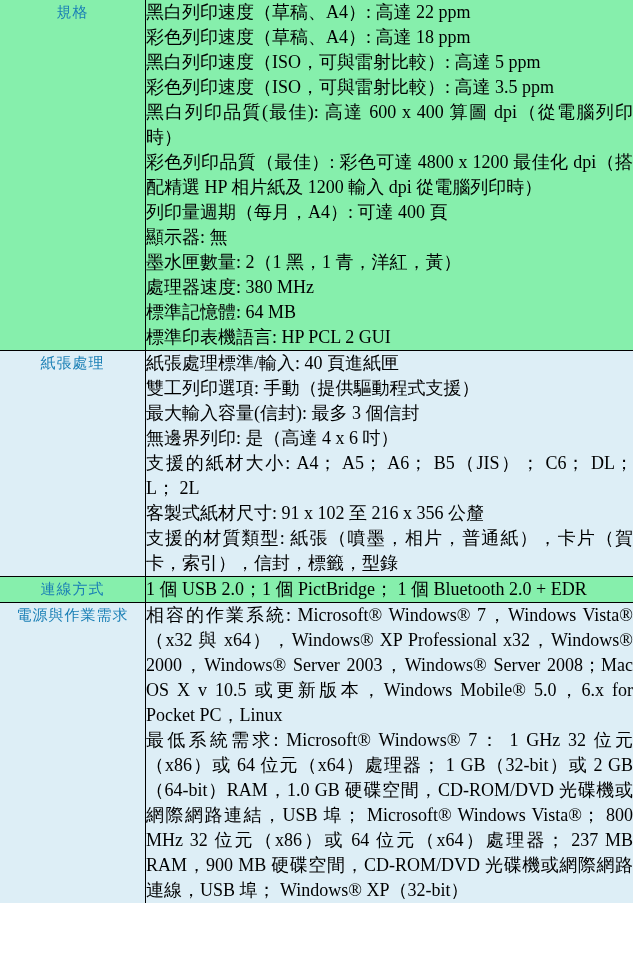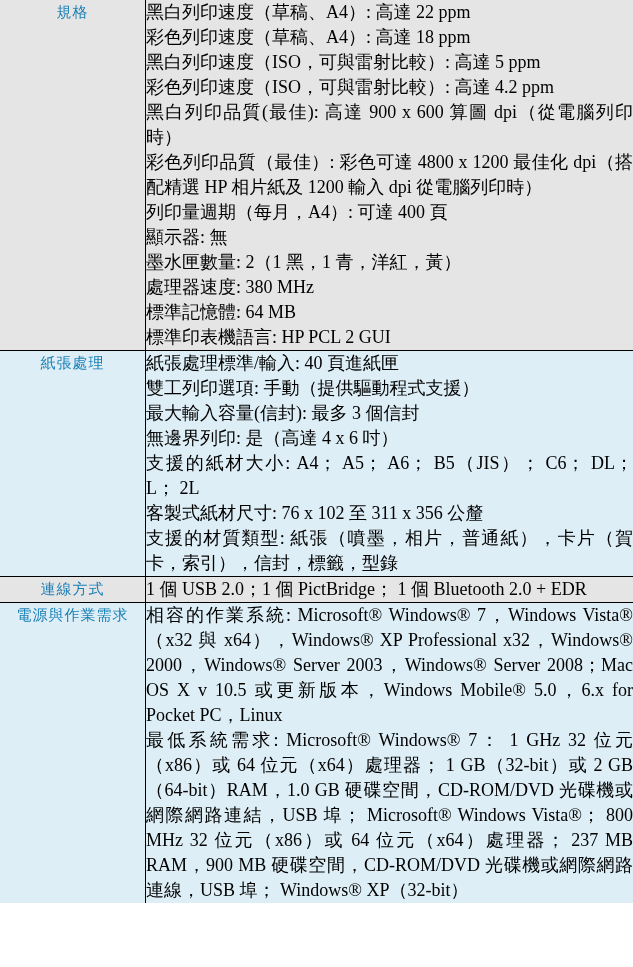--- a/index.html
+++ b/index.html
@@ -42,21 +42,21 @@
     font-size: 18px;
     line-height: 25px;
   }
   .row-shaded .value-cell,
   .row-shaded .label-cell {
     background: #ddeef6;
     margin-top: 48px;
   }
   .row-plain .value-cell,
   .row-plain .label-cell {
-    background: #e5e5e5;
+    background: #86efac;
   }
   .divider-top td {
     border-top: 1px solid #000000;
   }
   .item {
     display: block;
     text-align: justify;
     text-justify: inter-ideograph;
     word-break: break-word;
   }
@@ -72,43 +72,43 @@
   <tbody>
 
     <tr class="row-plain">
       <td class="label-cell">
         <span class="label-text">規格</span>
       </td>
       <td class="value-cell">
         <span class="item">黑白列印速度（草稿、A4）: 高達 22 ppm</span>
         <span class="item">彩色列印速度（草稿、A4）: 高達 18 ppm</span>
         <span class="item">黑白列印速度（ISO，可與雷射比較）: 高達 5 ppm</span>
-        <span class="item">彩色列印速度（ISO，可與雷射比較）: 高達 4.2 ppm</span>
-        <span class="item">黑白列印品質(最佳): 高達 900 x 600 算圖 dpi（從電腦列印時）</span>
+        <span class="item">彩色列印速度（ISO，可與雷射比較）: 高達 3.5 ppm</span>
+        <span class="item">黑白列印品質(最佳): 高達 600 x 400 算圖 dpi（從電腦列印時）</span>
         <span class="item">彩色列印品質（最佳）: 彩色可達 4800 x 1200 最佳化 dpi（搭配精選 HP 相片紙及 1200 輸入 dpi 從電腦列印時）</span>
         <span class="item">列印量週期（每月，A4）: 可達 400 頁</span>
         <span class="item">顯示器: 無</span>
         <span class="item">墨水匣數量: 2（1 黑，1 青，洋紅，黃）</span>
         <span class="item">處理器速度: 380 MHz</span>
         <span class="item">標準記憶體: 64 MB</span>
         <span class="item">標準印表機語言: HP PCL 2 GUI</span>
       </td>
     </tr>
 
     <tr class="row-shaded divider-top">
       <td class="label-cell">
         <span class="label-text">紙張處理</span>
       </td>
       <td class="value-cell">
         <span class="item">紙張處理標準/輸入: 40 頁進紙匣</span>
         <span class="item">雙工列印選項: 手動（提供驅動程式支援）</span>
         <span class="item">最大輸入容量(信封): 最多 3 個信封</span>
         <span class="item">無邊界列印: 是（高達 4 x 6 吋）</span>
         <span class="item">支援的紙材大小: A4； A5； A6； B5（JIS）； C6； DL； L； 2L</span>
-        <span class="item">客製式紙材尺寸: 76 x 102 至 311 x 356 公釐</span>
+        <span class="item">客製式紙材尺寸: 91 x 102 至 216 x 356 公釐</span>
         <span class="item">支援的材質類型: 紙張（噴墨，相片，普通紙），卡片（賀卡，索引），信封，標籤，型錄</span>
       </td>
     </tr>
 
     <tr class="row-plain divider-top">
       <td class="label-cell">
         <span class="label-text">連線方式</span>
       </td>
       <td class="value-cell">
         <span class="item">1 個 USB 2.0；1 個 PictBridge； 1 個 Bluetooth 2.0 + EDR</span>

